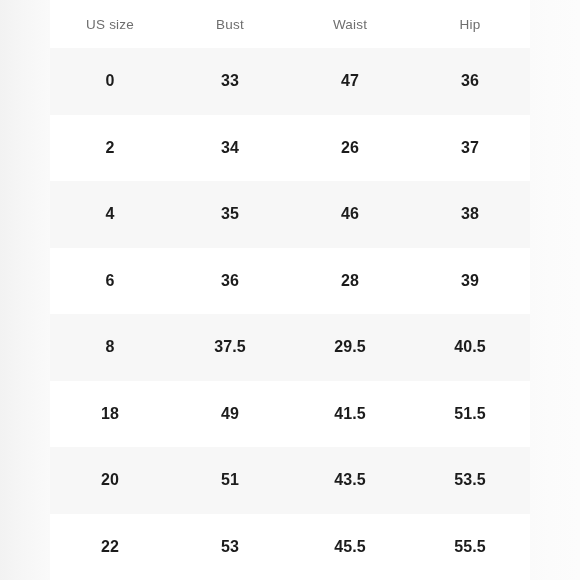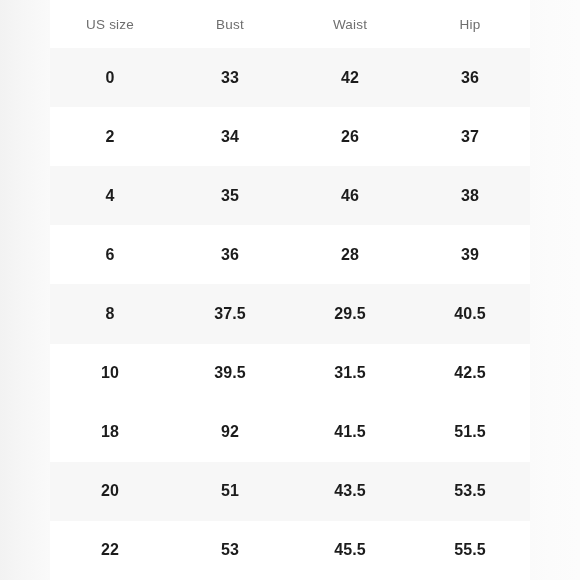--- a/index.html
+++ b/index.html
@@ -102,21 +102,21 @@
         <th>US size</th>
         <th>Bust</th>
         <th>Waist</th>
         <th>Hip</th>
       </tr>
     </thead>
     <tbody id="table-body">
         <tr class="striped">
           <td>0</td>
           <td>33</td>
-          <td>42</td>
+          <td>47</td>
           <td>36</td>
         </tr>
         <tr>
           <td>2</td>
           <td>34</td>
           <td>26</td>
           <td>37</td>
         </tr>
         <tr class="striped">
           <td>4</td>
@@ -130,28 +130,22 @@
           <td>28</td>
           <td>39</td>
         </tr>
         <tr class="striped">
           <td>8</td>
           <td>37.5</td>
           <td>29.5</td>
           <td>40.5</td>
         </tr>
         <tr>
-          <td>10</td>
-          <td>39.5</td>
-          <td>31.5</td>
-          <td>42.5</td>
-        </tr>
-        <tr>
           <td>18</td>
-          <td>92</td>
+          <td>49</td>
           <td>41.5</td>
           <td>51.5</td>
         </tr>
         <tr class="striped">
           <td>20</td>
           <td>51</td>
           <td>43.5</td>
           <td>53.5</td>
         </tr>
         <tr>

